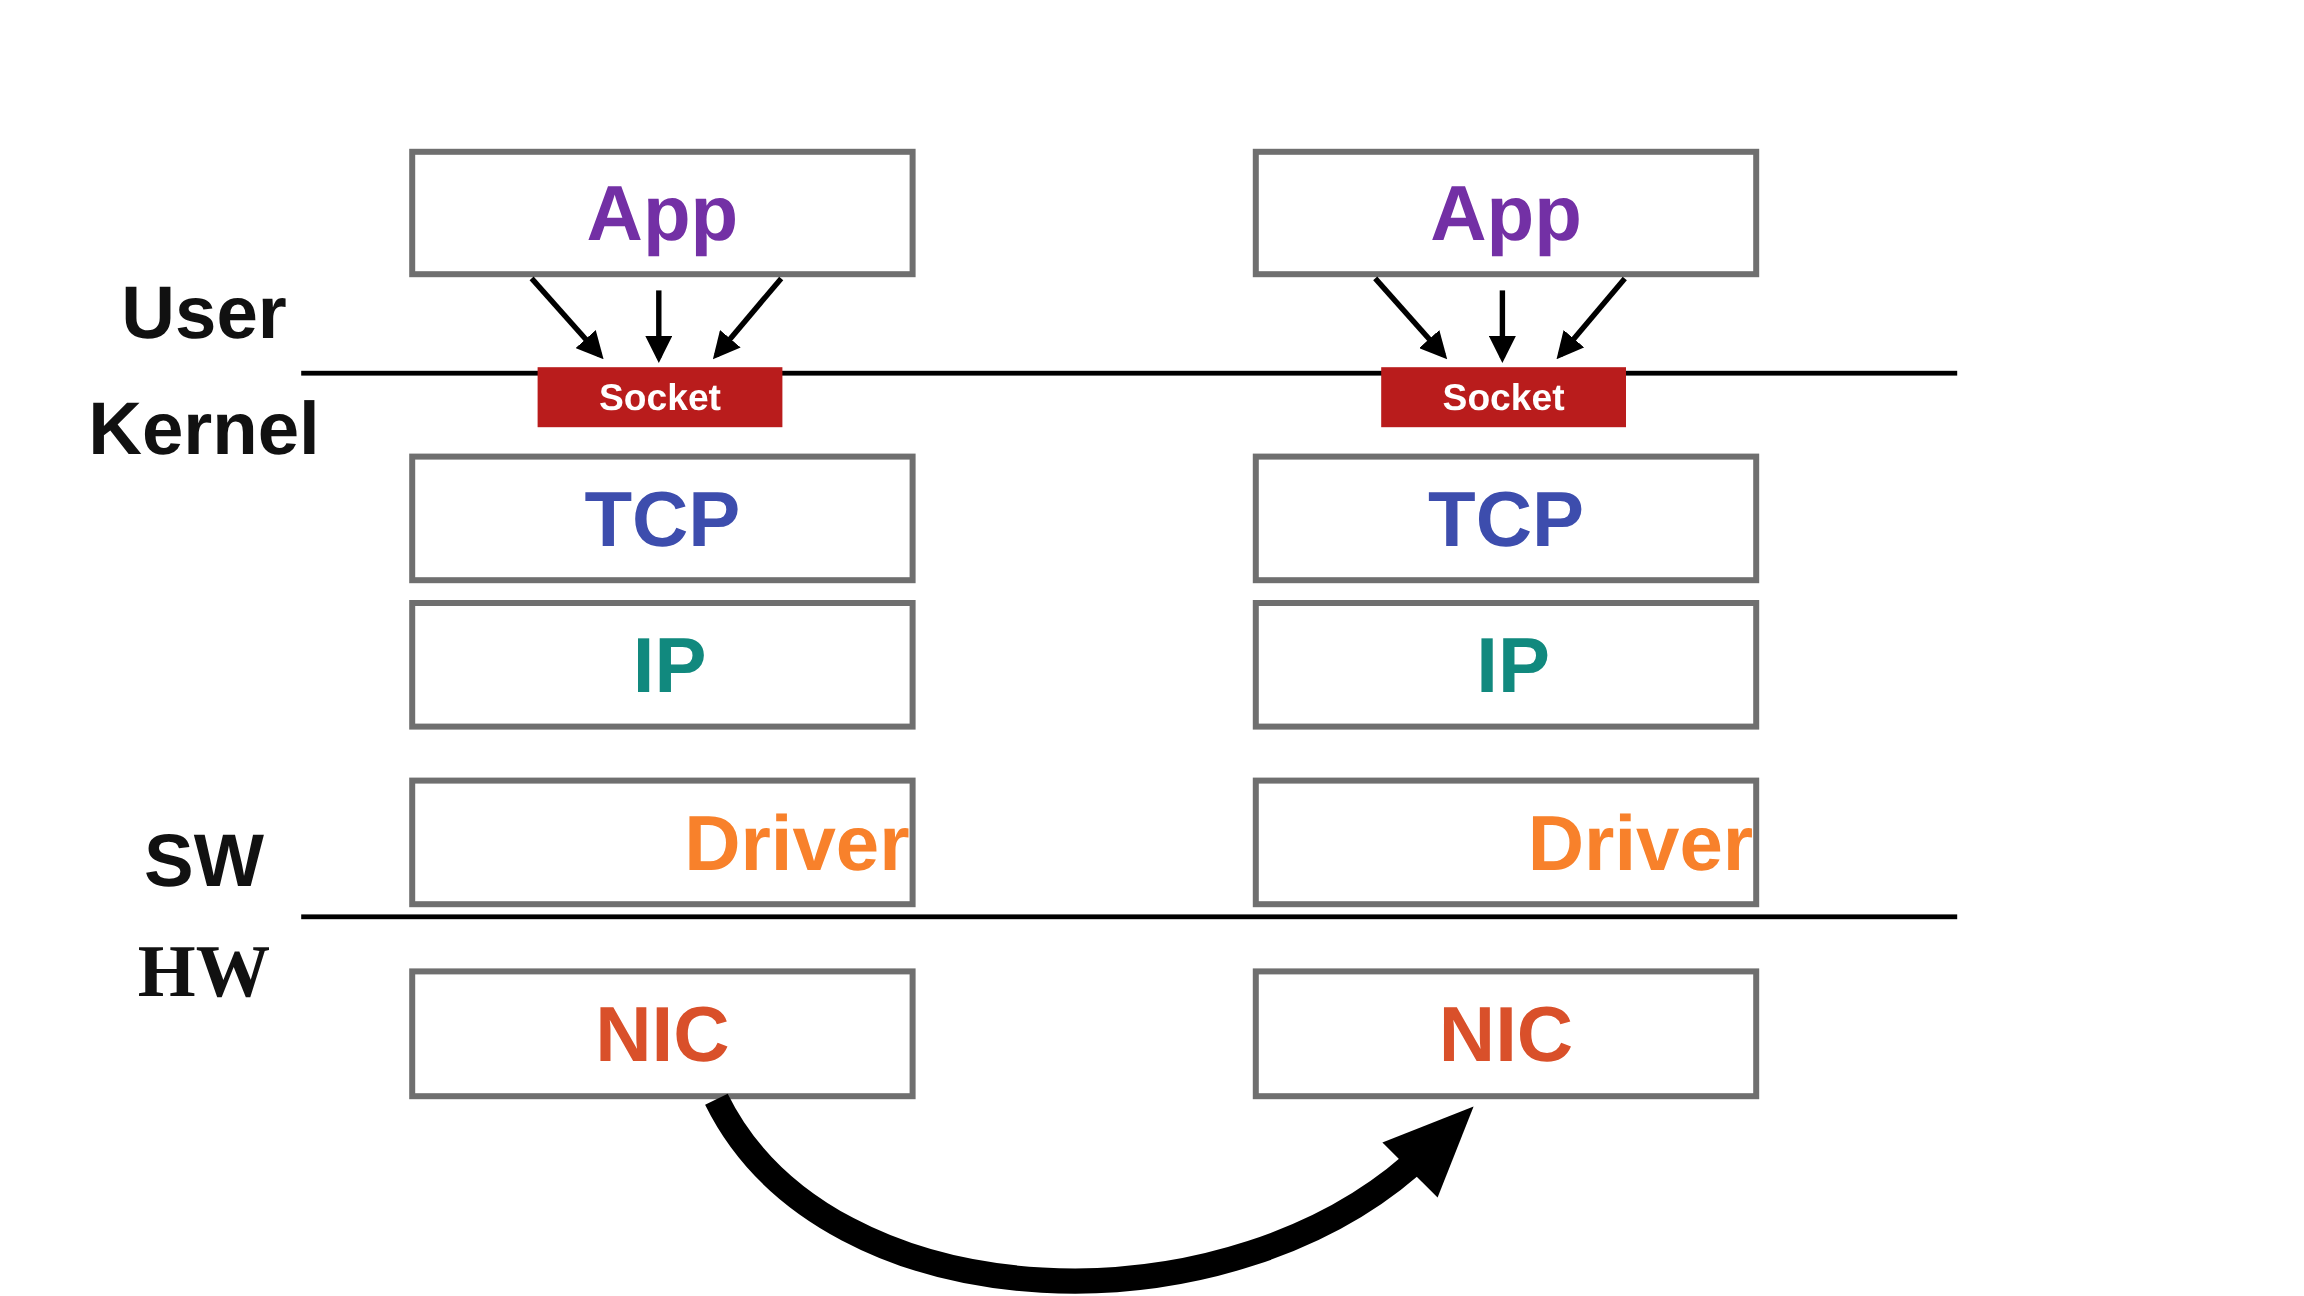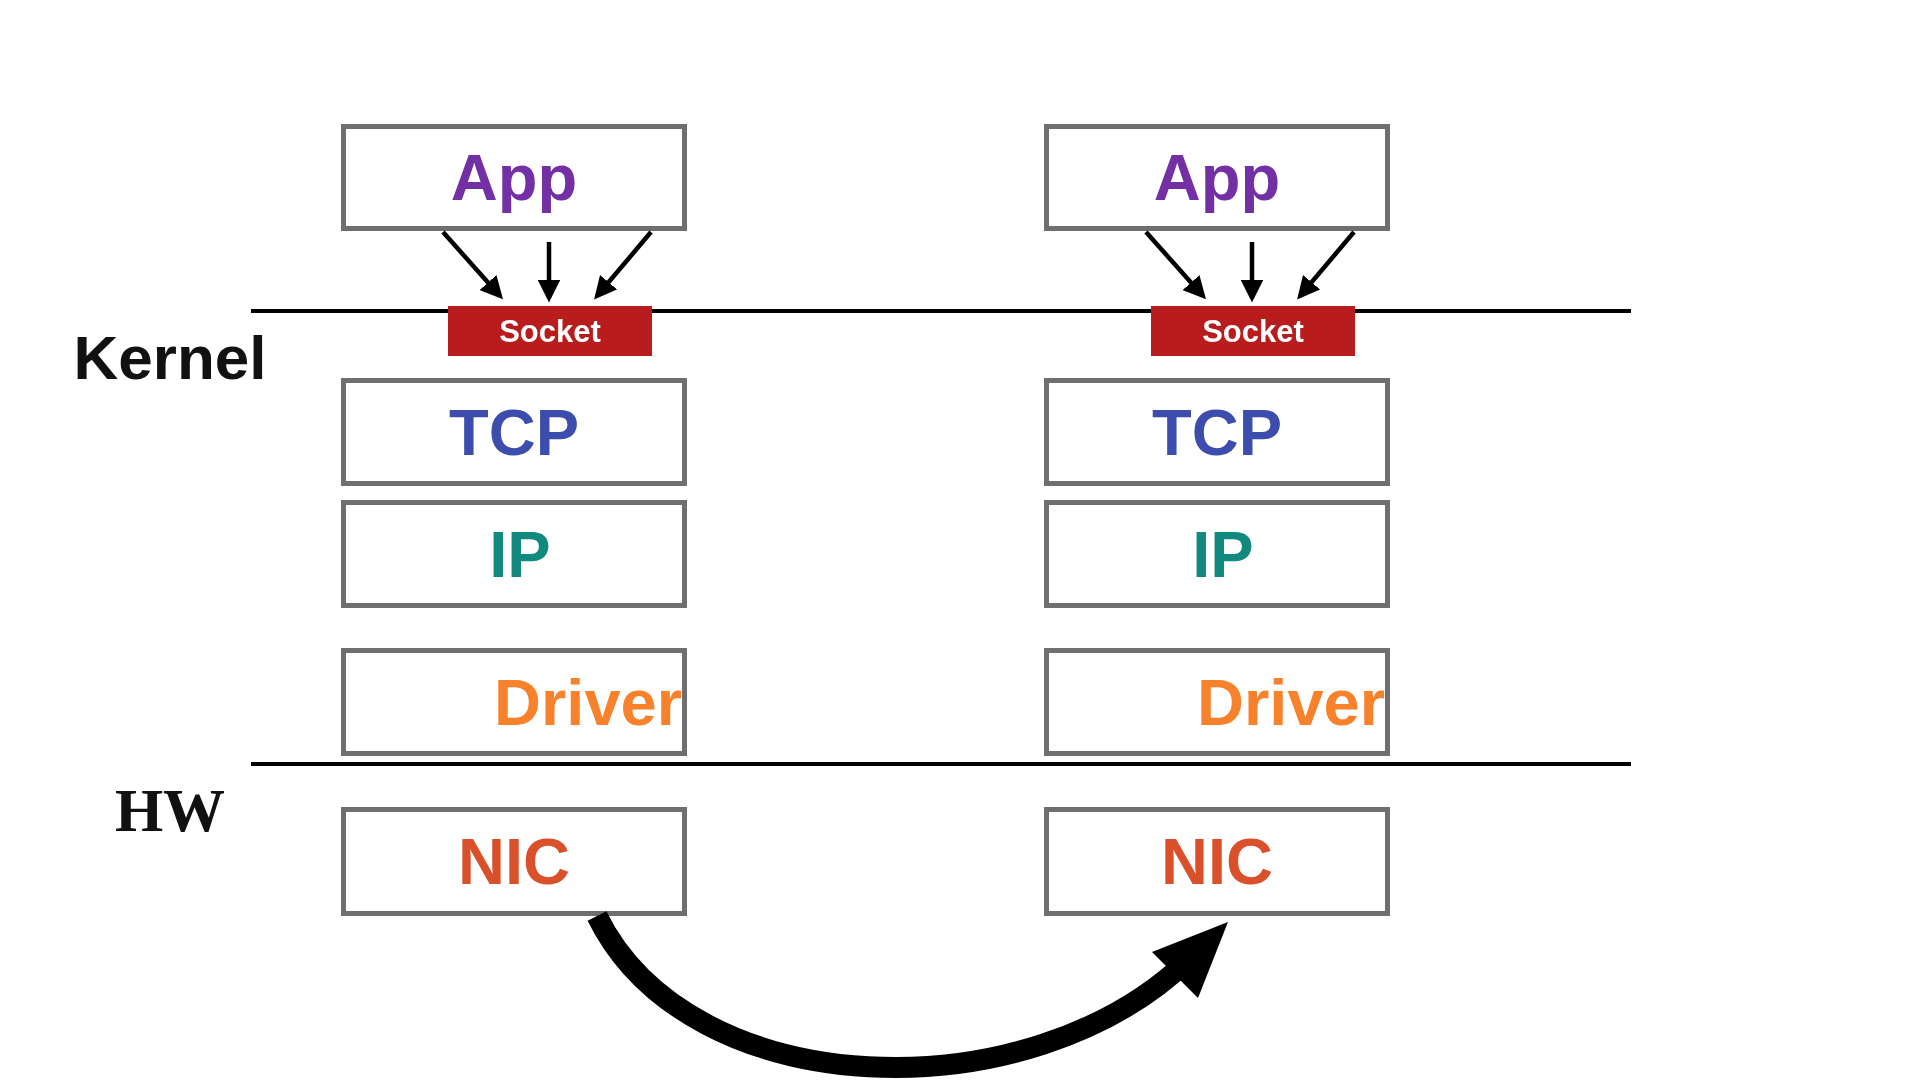--- a/index.html
+++ b/index.html
@@ -49,21 +49,21 @@
     top: 0;
     width: 422px;
     height: 1080px;
   }
   #col-left  { left: 341px; }
   #col-right { left: 1044px; }
 
   .box {
     position: absolute;
     left: 0;
-    width: 346px;
+    width: 422px;
     box-sizing: border-box;
     border: 5px solid #6f6f6f;
     background: #ffffff;
     display: flex;
     align-items: center;
     justify-content: center;
     font-size: 65px;
     font-weight: 600;
     line-height: 1;
   }
@@ -114,21 +114,23 @@
   .big-arrow-head {
     fill: #000000;
     stroke: none;
   }
 </style>
 </head>
 <body>
 
 <div class="canvas">
 
+  <div class="side-label" id="lbl-user">User</div>
   <div class="side-label" id="lbl-kernel">Kernel</div>
+  <div class="side-label" id="lbl-sw">SW</div>
   <div class="side-label" id="lbl-hw">HW</div>
 
   <div class="hline" id="line-user-kernel"></div>
   <div class="hline" id="line-sw-hw"></div>
 
   <div class="col" id="col-left">
     <div class="box box-app">
         <span>App</span>
       </div>
     <div class="socket">

